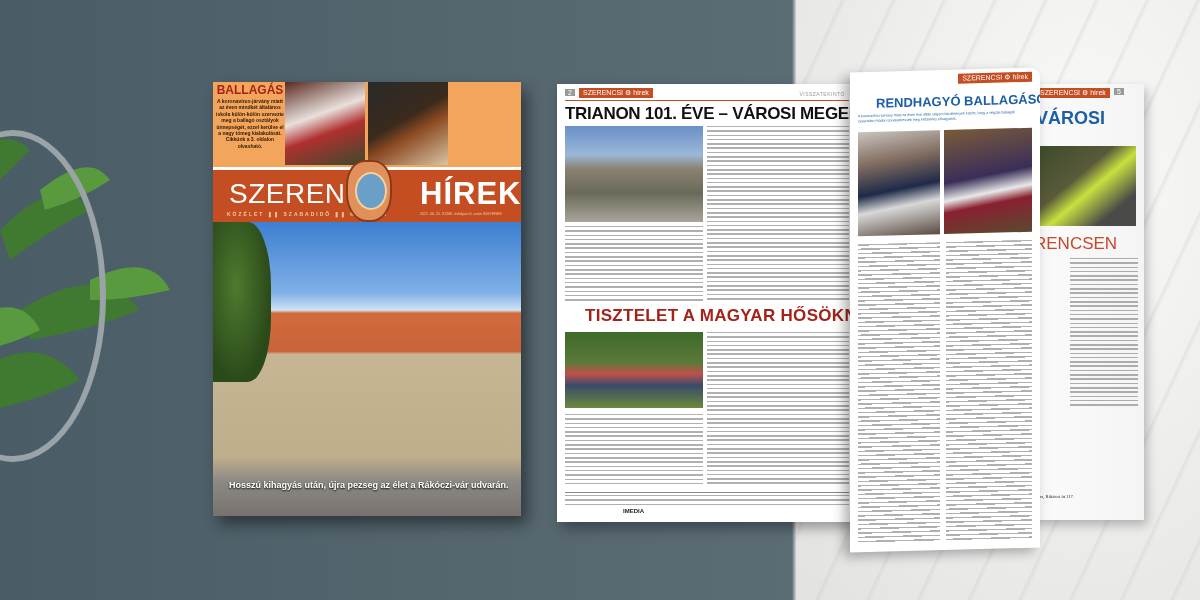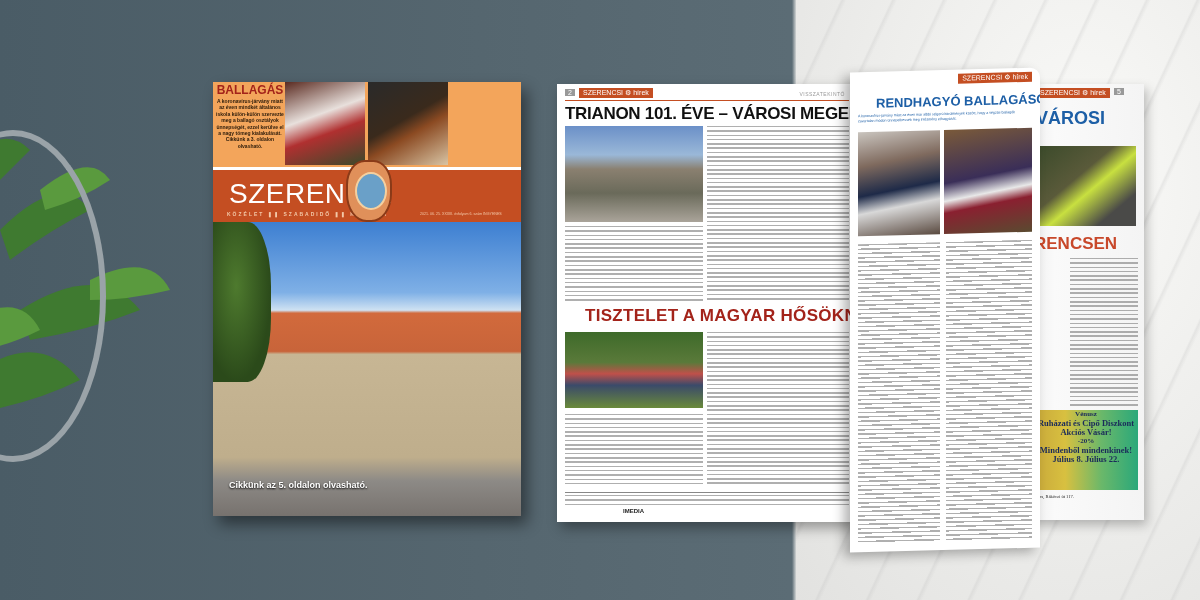--- a/index.html
+++ b/index.html
@@ -50,21 +50,21 @@
   .flip-head{position:absolute;right:8px;top:4px;background:#c44e22;color:#fff;font-size:7px;padding:1px 4px;}
   .h-rend{position:absolute;left:26px;top:24px;font-size:13px;font-weight:bold;color:#1d5fa6;white-space:nowrap;}
   .lead{position:absolute;left:8px;top:42px;width:174px;font-size:3.6px;color:#1d5fa6;line-height:4.5px;}
   .img-b1{position:absolute;left:8px;top:60px;width:82px;height:104px;background:linear-gradient(170deg,#c9c4be 0%,#7f6a5e 30%,#1e2a48 55%,#d8d8d8 70%,#5a4a40 100%);}
   .img-b2{position:absolute;left:94px;top:60px;width:88px;height:104px;background:linear-gradient(170deg,#7a5a3a 0%,#3a2e58 45%,#e8e8e8 60%,#8a2030 70%,#5a4a30 100%);}
   .back{position:absolute;left:1016px;top:84px;width:128px;height:436px;background:linear-gradient(90deg,#e6e6e6,#fafafa 30%,#f4f4f4);box-shadow:3px 5px 10px rgba(0,0,0,.25);overflow:hidden;}
   .back-head{position:absolute;left:20px;top:4px;background:#c44e22;color:#fff;font-size:7px;padding:1px 4px;}
   .back-num{position:absolute;left:98px;top:4px;background:#999;color:#fff;font-size:7px;padding:0 3px;}
   .h-varjak{position:absolute;left:20px;top:24px;font-size:18px;font-weight:bold;color:#1d5fa6;}
   .img-work{position:absolute;left:20px;top:62px;width:100px;height:80px;background:linear-gradient(140deg,#3a4a2a 0%,#5a5a3a 40%,#c8e040 55%,#4a4a48 80%);}
-  .h-rencsen{position:absolute;left:18px;top:150px;font-size:17px;font-weight:bold;color:#c8482a;}
+  .h-rencsen{position:absolute;left:18px;top:150px;font-size:17px;font-weight:normal;color:#c8482a;}
   .ad{position:absolute;left:18px;top:326px;width:104px;height:80px;background:linear-gradient(90deg,#c8a83a 0%,#d8c040 30%,#6ab86a 65%,#2aa87a 100%);text-align:center;font-family:"Liberation Serif",serif;color:#1a2a5a;font-weight:bold;}
   .ad div{font-size:7px;line-height:9px;}
   .ad .big{font-size:8.5px;}
   .ad-addr{position:absolute;left:18px;top:410px;font-size:4.5px;color:#222;font-family:"Liberation Serif",serif;}
 </style>
 </head>
 <body>
 
 <div class="marble"></div>
 
@@ -87,30 +87,31 @@
 <div class="cover">
   <div class="teaser-row"></div>
   <div class="teaser t-left">
     <h4>BALLAGÁS</h4>
     <div>A koronavírus-járvány miatt az éven mindkét általános iskola külön-külön szervezte meg a ballagó osztályok ünnepségét, ezzel kerülve el a nagy tömeg kialakulását. Cikkünk a 3. oldalon olvasható.</div>
   </div>
   <div class="photo ph-grad"></div>
   <div class="photo ph-gavel"></div>
   <div class="masthead">
     <div class="mh-left">SZERENCSI</div>
+    <div class="mh-right">HÍREK</div>
     <div class="mh-sub">KÖZÉLET ❚❚ SZABADIDŐ ❚❚ KULTÚRA</div>
     <div class="mh-date">2021. 06. 25. XXXIII. évfolyam 6. szám INGYENES</div>
   </div>
   <div class="castle"></div>
   <div class="tree"></div>
   <div class="crest">
       <div class="crest-inner"></div>
     </div>
   <div class="cover-caption">
-    <div>Cikkünk az 5. oldalon olvasható.</div>
+    <div>Hosszú kihagyás után, újra pezseg az élet a Rákóczi-vár udvarán.</div>
   </div>
 </div>
 
 <div class="spread">
   <div class="p-head">
     <span class="pnum">2</span>
     <span class="pbrand">SZERENCSI ⚙ hírek</span>
     <span class="psect">VISSZATEKINTŐ</span>
   </div>
   <div class="h-trianon">TRIANON 101. ÉVE – VÁROSI MEGEMLÉKEZÉS</div>
@@ -127,28 +128,20 @@
   </div>
 </div>
 
 <div class="back">
   <span class="back-head">SZERENCSI ⚙ hírek</span>
   <span class="back-num">5</span>
   <div class="h-varjak">VÁROSI</div>
   <div class="img-work"></div>
   <div class="h-rencsen">RENCSEN</div>
   <div class="lines" style="left:54px;top:174px;width:68px;height:148px;"></div>
-  <div class="ad">
-    <div>Vénusz</div>
-    <div class="big">Ruházati és Cipő Diszkont</div>
-    <div class="big">Akciós Vásár!</div>
-    <div>-20%</div>
-    <div class="big">Mindenből mindenkinek!</div>
-    <div class="big">Július 8.    Július 22.</div>
-  </div>
   <div class="ad-addr">...ncs, Rákóczi út 117.</div>
 </div>
 
 <div class="flip">
   <span class="flip-head">SZERENCSI ⚙ hírek</span>
   <div class="h-rend">RENDHAGYÓ BALLAGÁSOK</div>
   <div class="lead">A koronavírus-járvány miatt az éven már albbi szigorú körülmények között, hogy a végzős ballagók zavartalan módon ünnepelhessék meg intézmény elhagyását.</div>
   <div class="img-b1"></div>
   <div class="img-b2"></div>
   <div class="lines" style="left:8px;top:172px;width:82px;height:300px;"></div>

